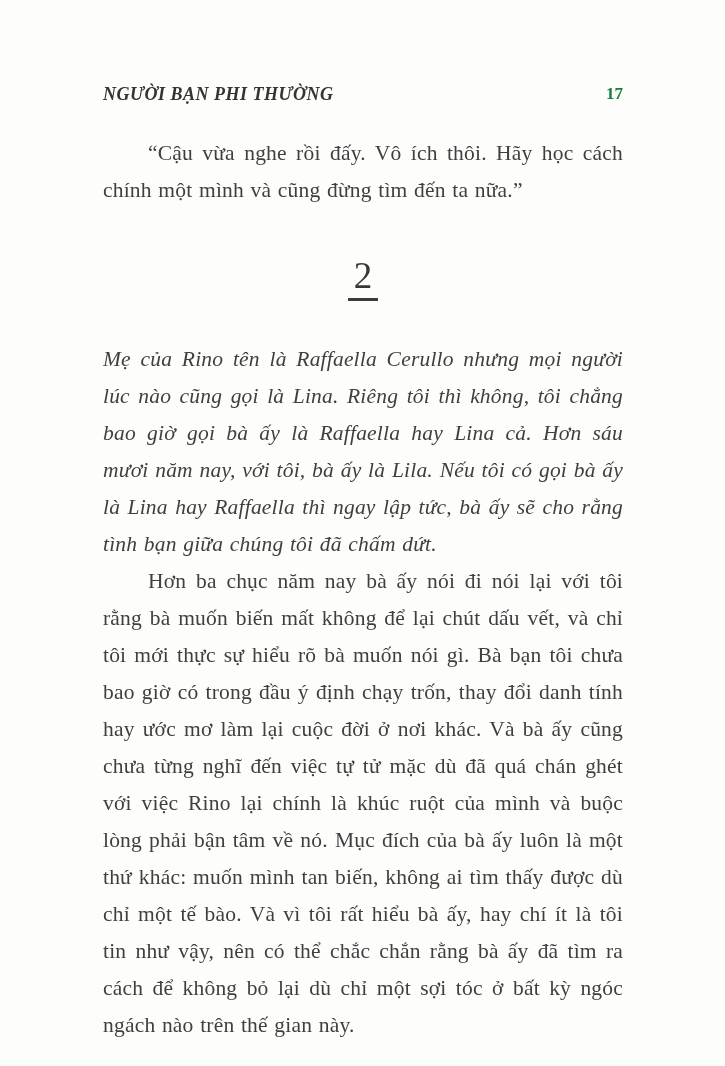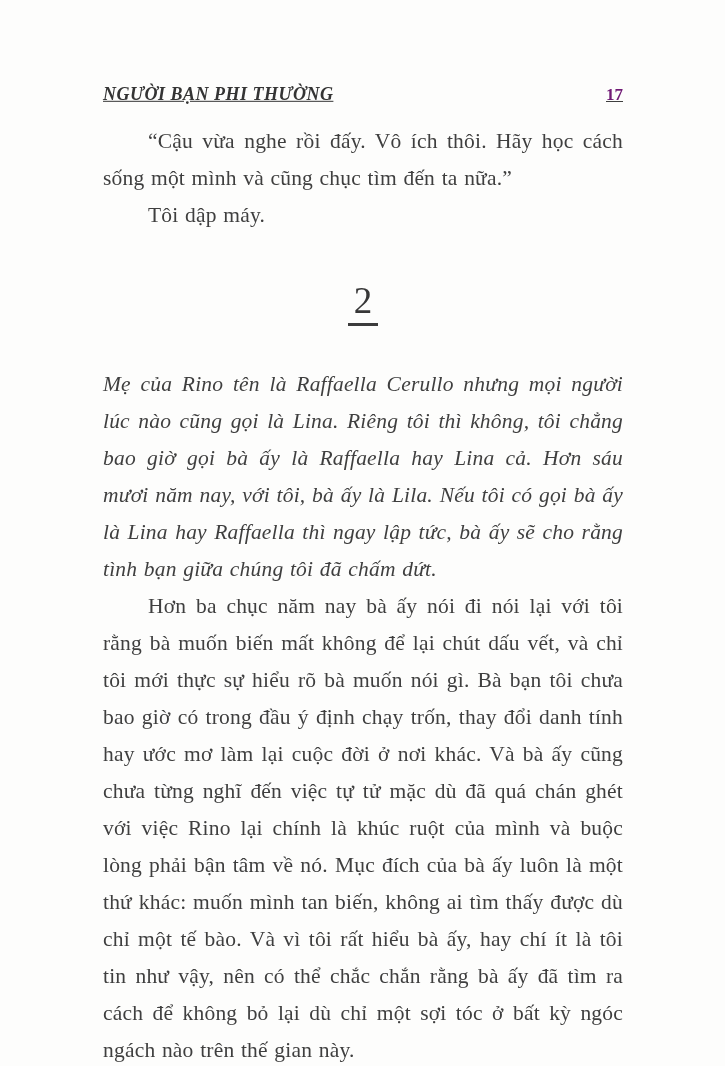--- a/index.html
+++ b/index.html
@@ -17,37 +17,36 @@
   }
   .page {
     position: absolute;
     left: 103px;
     top: 84px;
     width: 520px;
   }
   .running-head {
     display: flex;
     justify-content: space-between;
-    align-items: center;
-    margin-bottom: 18px;
-    text-decoration: underline;
+    align-items: flex-start;
+    margin-bottom: 30px;
   }
   .book-title {
     font-style: italic;
     font-weight: bold;
     font-size: 18px;
     letter-spacing: 0.5px;
     color: #343434;
     transform: scaleY(1.05);
     transform-origin: left bottom;
   }
   .page-number {
     font-weight: 600;
     font-size: 17px;
-    color: #701a75;
+    color: #15803d;
   }
   .body-text p {
     margin: 0;
     font-size: 21.5px;
     line-height: 37px;
     text-align: justify;
     letter-spacing: 0.2px;
     word-spacing: 1px;
   }
   .body-text p.indent {
@@ -78,22 +77,21 @@
 <body>
 
 <div class="page">
 
   <div class="running-head">
     <span class="book-title">NGƯỜI BẠN PHI THƯỜNG</span>
     <span class="page-number">17</span>
   </div>
 
   <div class="body-text intro">
-    <p class="indent">“Cậu vừa nghe rồi đấy. Vô ích thôi. Hãy học cách sống một mình và cũng chục tìm đến ta nữa.”</p>
-    <p class="indent">Tôi dập máy.</p>
+    <p class="indent">“Cậu vừa nghe rồi đấy. Vô ích thôi. Hãy học cách chính một mình và cũng đừng tìm đến ta nữa.”</p>
   </div>
 
   <div class="chapter-heading">
     <span class="chapter-number">2</span>
   </div>
 
   <div class="body-text">
     <p class="no-indent">Mẹ của Rino tên là Raffaella Cerullo nhưng mọi người lúc nào cũng gọi là Lina. Riêng tôi thì không, tôi chẳng bao giờ gọi bà ấy là Raffaella hay Lina cả. Hơn sáu mươi năm nay, với tôi, bà ấy là Lila. Nếu tôi có gọi bà ấy là Lina hay Raffaella thì ngay lập tức, bà ấy sẽ cho rằng tình bạn giữa chúng tôi đã chấm dứt.</p>
     <p class="indent">Hơn ba chục năm nay bà ấy nói đi nói lại với tôi rằng bà muốn biến mất không để lại chút dấu vết, và chỉ tôi mới thực sự hiểu rõ bà muốn nói gì. Bà bạn tôi chưa bao giờ có trong đầu ý định chạy trốn, thay đổi danh tính hay ước mơ làm lại cuộc đời ở nơi khác. Và bà ấy cũng chưa từng nghĩ đến việc tự tử mặc dù đã quá chán ghét với việc Rino lại chính là khúc ruột của mình và buộc lòng phải bận tâm về nó. Mục đích của bà ấy luôn là một thứ khác: muốn mình tan biến, không ai tìm thấy được dù chỉ một tế bào. Và vì tôi rất hiểu bà ấy, hay chí ít là tôi tin như vậy, nên có thể chắc chắn rằng bà ấy đã tìm ra cách để không bỏ lại dù chỉ một sợi tóc ở bất kỳ ngóc ngách nào trên thế gian này.</p>
   </div>

